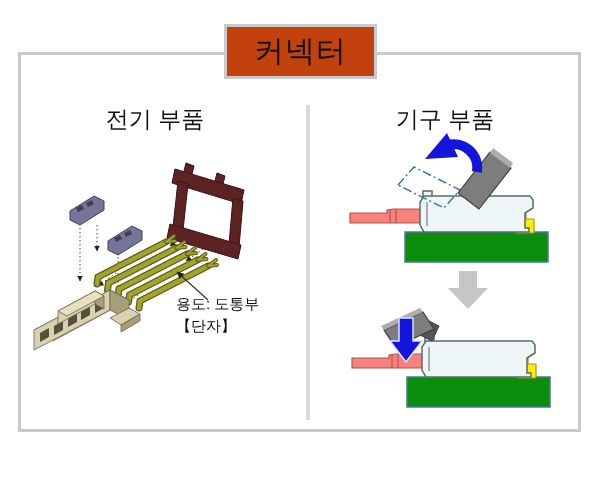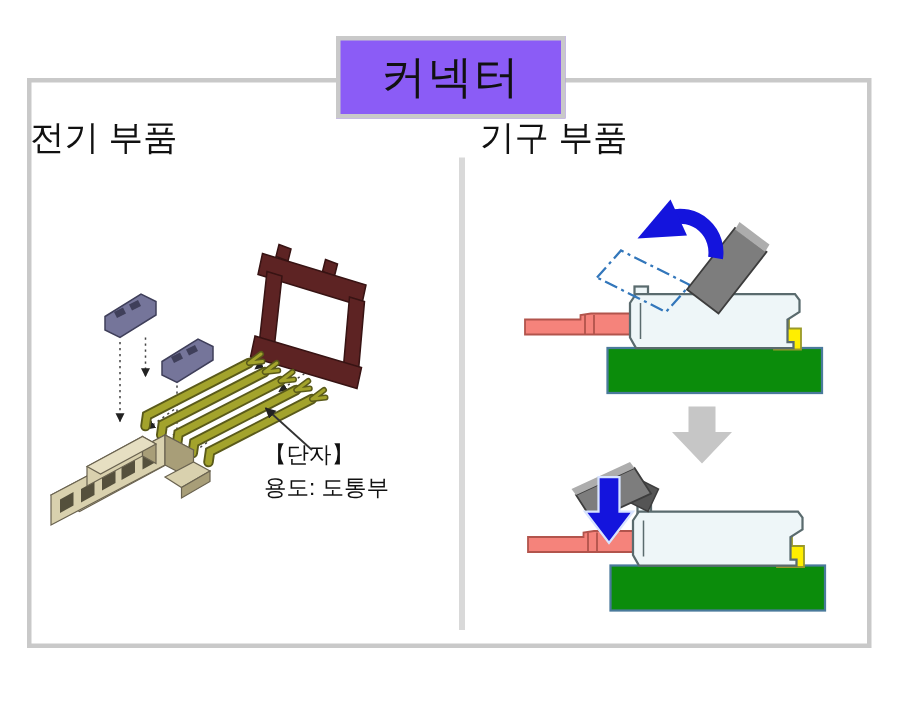--- a/index.html
+++ b/index.html
@@ -7,26 +7,26 @@
     width:600px;height:480px;position:relative;background:#ffffff;
     font-family:"Liberation Sans","DejaVu Sans",sans-serif;color:var(--text-black,#111);
     overflow:hidden;
   }
   .outer-box{
     position:absolute;left:18px;top:52px;width:557px;height:374px;
     border:3px solid var(--border-gray,#c9c9c9);background:#fff;
   }
   .title-box{
     position:absolute;left:224px;top:24px;width:147px;height:49px;
-    border:3px solid var(--border-gray,#c9c9c9);background:#8b5cf6;z-index:3;
+    border:3px solid var(--border-gray,#c9c9c9);background:#c2410c;z-index:3;
     display:flex;align-items:center;justify-content:center;
     font-size:30px;letter-spacing:1px;
   }
   .panel-header{
-    position:absolute;top:76px;font-size:23px;z-index:2;
+    position:absolute;top:104px;font-size:23px;text-align:center;z-index:2;
   }
   .panel-header.left{left:20px;width:270px;}
   .panel-header.right{left:320px;width:250px;}
   .divider{
     position:absolute;left:306px;top:105px;width:4px;height:315px;
     background:var(--divider-gray,#d9d9d9);z-index:2;
   }
   svg{position:absolute;z-index:2;}
   #left-art{left:20px;top:125px;}
   #right-art{left:320px;top:130px;}
@@ -139,22 +139,22 @@
     <polygon class="h-side" points="75,179 84,184 84,171 75,166"></polygon>
     <polygon class="h-top" points="38,186 75,166 84,171 47,191"></polygon>
     <polygon class="h-front" points="90,193 109,183 120,189 101,200"></polygon>
     <polygon class="h-side" points="101,200 120,189 120,196 101,207"></polygon>
   </g>
 
   <line class="solid-arrow" x1="188" y1="175" x2="157" y2="147" marker-end="url(#mArr)"></line>
 </svg>
 
 <div class="annotation">
+  <div>용도: 도통부</div>
   <div>【단자】</div>
-  <div>용도: 도통부</div>
 </div>
 
 <svg id="right-art" width="250" height="280" viewBox="0 0 250 280">
   <defs>
     <g id="base-parts">
       <rect class="pcb" x="85" y="102" width="143" height="30"></rect>
       <path class="holddown" d="M196,76 L206,76 L206,89 L214,89 L214,103 L196,103 Z"></path>
       <g>
         <path class="fpc" d="M30,83 L67,83 L67,80 L74,79 L112,79 L112,93 L30,93 Z"></path>
         <path d="M70,80 L70,93 M76,80 L76,93" stroke="var(--fpc-stroke,#b2544c)" stroke-width="1.2"></path>

